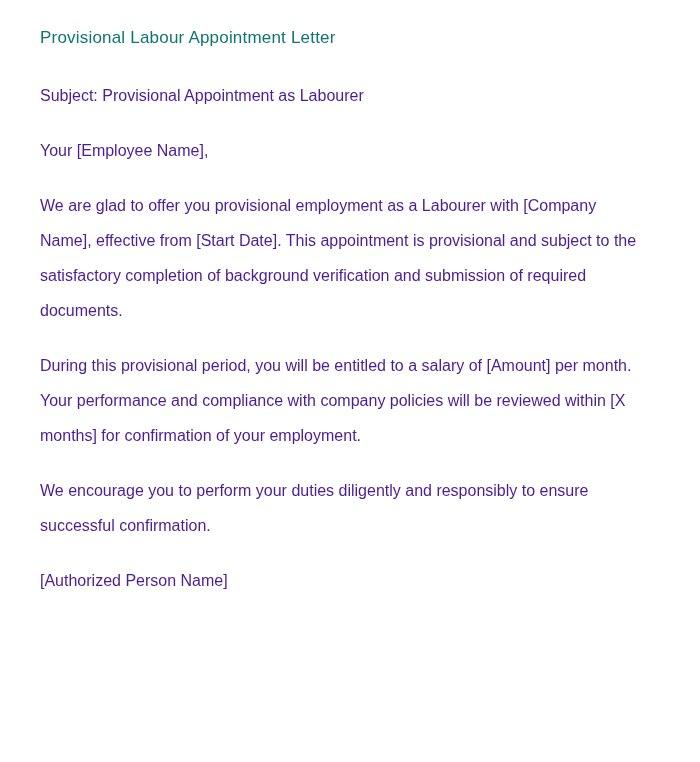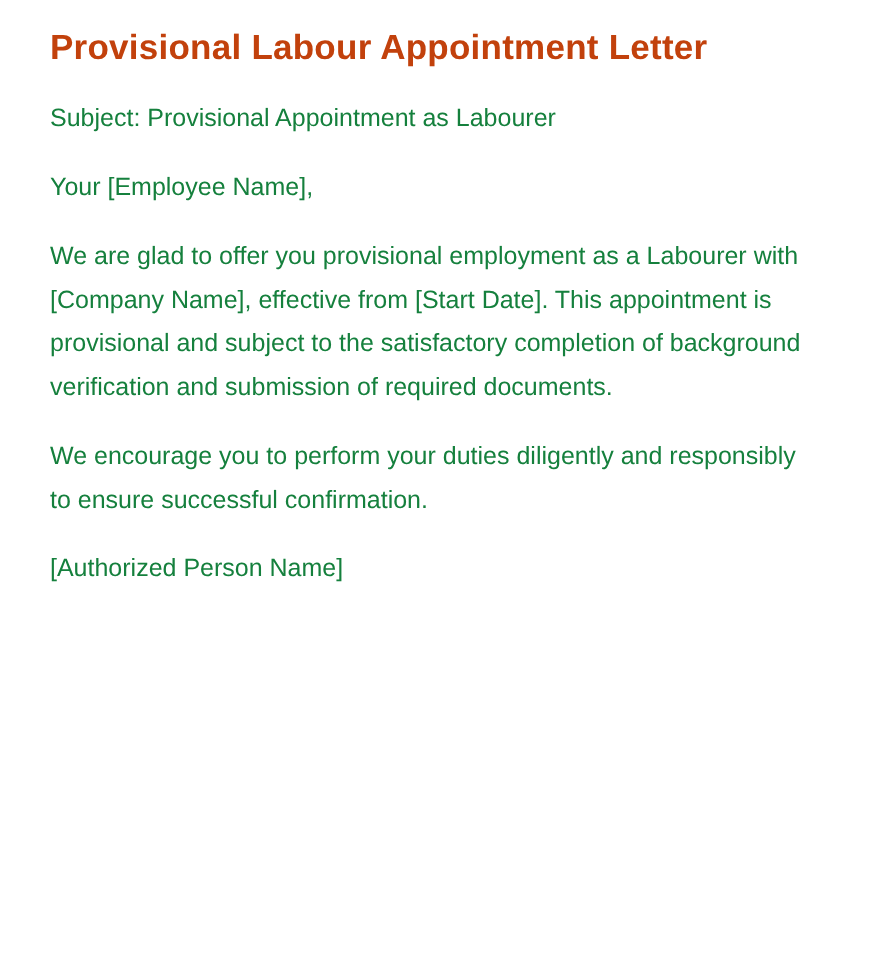--- a/index.html
+++ b/index.html
@@ -10,48 +10,49 @@
     font-family: "Liberation Sans", "DejaVu Sans", sans-serif;
     overflow: hidden;
   }
   .page {
     width: 700px;
     height: 762px;
     background: #ffffff;
     padding: 22px 58px 0 40px;
   }
   .doc-title {
-    font-size: 28px;
-    font-weight: 700;
-    color: #c2410c;
+    font-size: 17px;
+    font-weight: 400;
+    color: #0f766e;
     line-height: 32px;
     letter-spacing: 0.2px;
     margin: 0 0 24px 0;
   }
   .doc-line,
   .doc-paragraph {
-    font-size: 20px;
+    font-size: 16px;
     font-weight: 400;
-    color: #15803d;
+    color: #4c1d95;
     line-height: 35px;
     margin: 0 0 20px 0;
   }
 </style>
 </head>
 <body>
 
 <div class="page">
 
   <h1 class="doc-title">Provisional Labour Appointment Letter</h1>
 
   <p class="doc-line">Subject: Provisional Appointment as Labourer</p>
 
   <p class="doc-line">Your [Employee Name],</p>
 
   <p class="doc-paragraph">We are glad to offer you provisional employment as a Labourer with [Company Name], effective from [Start Date]. This appointment is provisional and subject to the satisfactory completion of background verification and submission of required documents.</p>
 
+  <p class="doc-paragraph">During this provisional period, you will be entitled to a salary of [Amount] per month. Your performance and compliance with company policies will be reviewed within [X months] for confirmation of your employment.</p>
 
   <p class="doc-paragraph">We encourage you to perform your duties diligently and responsibly to ensure successful confirmation.</p>
 
 
   <p class="doc-line">[Authorized Person Name]</p>
 
 </div>
 
 </body></html>

